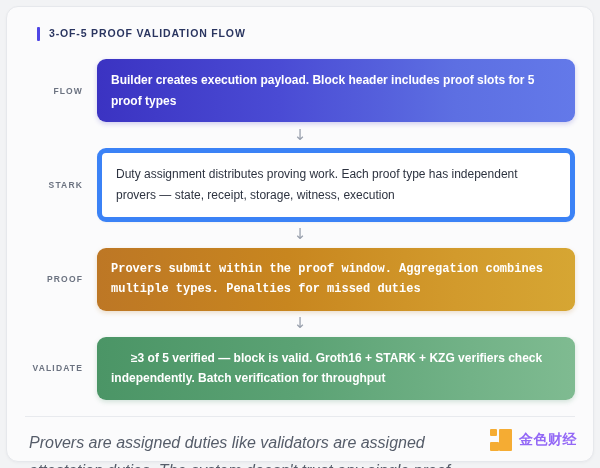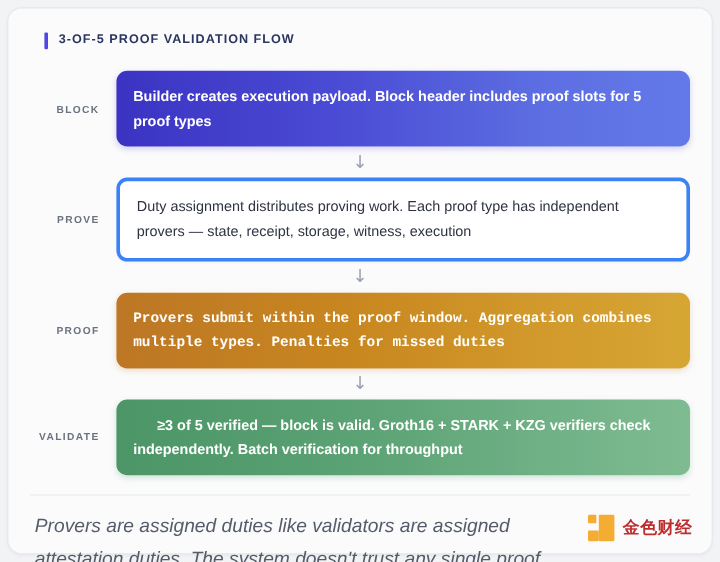--- a/index.html
+++ b/index.html
@@ -88,21 +88,21 @@
   
   .box-blue {
     background: linear-gradient(90deg, #3b33c2 0%, #4a4bd4 38%, #5d6fe2 75%, #6379e9 100%);
     color: #ffffff;
     font-weight: bold;
     box-shadow: 0 2px 5px rgba(58,48,190,0.22);
   }
   .box-plain {
     background: #ffffff;
     color: #2d3340;
-    border: 3px solid #3b82f6;
+    border: 5px solid #3b82f6;
     box-shadow: 0 1px 2px rgba(16,24,40,0.04);
   }
   .box-orange {
     background: linear-gradient(90deg, #bd7725 0%, #c8861f 40%, #d29a2c 75%, #d6a633 100%);
     color: #ffffff;
     font-weight: bold;
     box-shadow: 0 2px 5px rgba(180,120,30,0.22);
     font-family: Liberation Mono, monospace;
   }
   .box-green {
@@ -176,51 +176,51 @@
   .wm-notch {
     position: absolute;
     left: 0; bottom: 0;
     width: 9px; height: 9px;
     background: #f5a623;
     border-radius: 1px;
   }
   .wm-text {
     font-size: 14px;
     font-weight: bold;
-    color: #b91c1c;
+    color: #8b5cf6;
     letter-spacing: 0.5px;
     font-family: Liberation Sans, sans-serif;
     white-space: nowrap;
   }
 </style>
 </head>
 <body>
 
 <div class="card">
 
   <div class="title-row">
     <span class="title-bar"></span>
     <span class="title-text">3-OF-5 PROOF VALIDATION FLOW</span>
   </div>
 
   <div class="flow">
 
     <div class="row">
-      <div class="row-label">BLOCK</div>
+      <div class="row-label">FLOW</div>
       <div class="row-box box-blue">
         <span class="txt">Builder creates execution payload. Block header includes proof slots for 5 proof types</span>
       </div>
     </div>
 
     <div class="arrow-row">
       <span class="arrow-glyph">↓</span>
     </div>
 
     <div class="row">
-      <div class="row-label">PROVE</div>
+      <div class="row-label">STARK</div>
       <div class="row-box box-plain">
         <span class="txt">Duty assignment distributes proving work. Each proof type has independent provers — state, receipt, storage, witness, execution</span>
       </div>
     </div>
 
     <div class="arrow-row">
       <span class="arrow-glyph">↓</span>
     </div>
 
     <div class="row">

